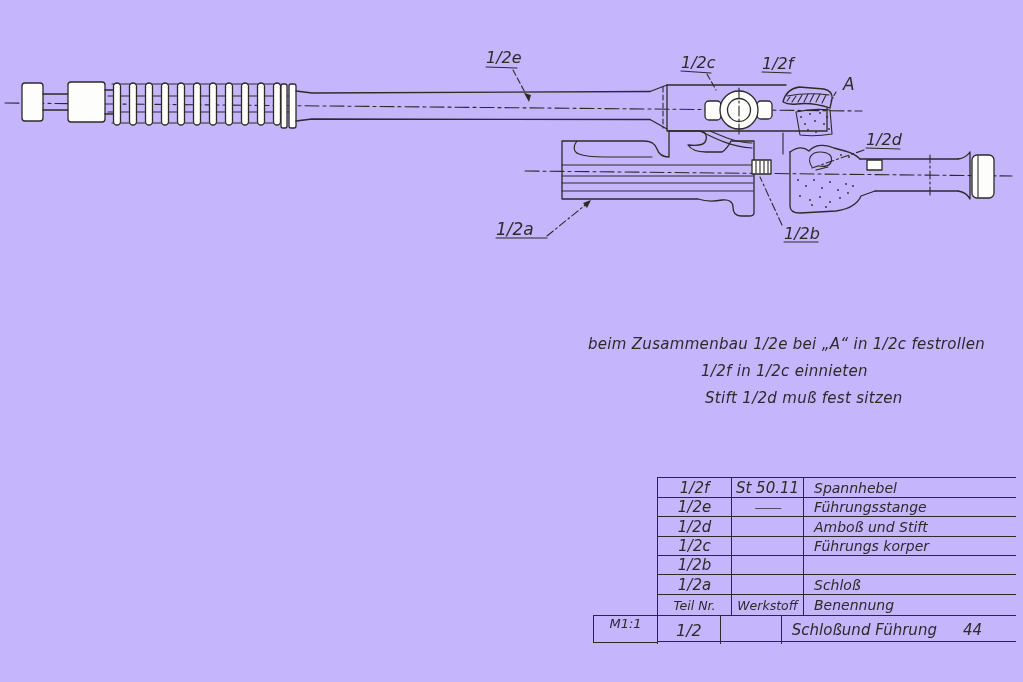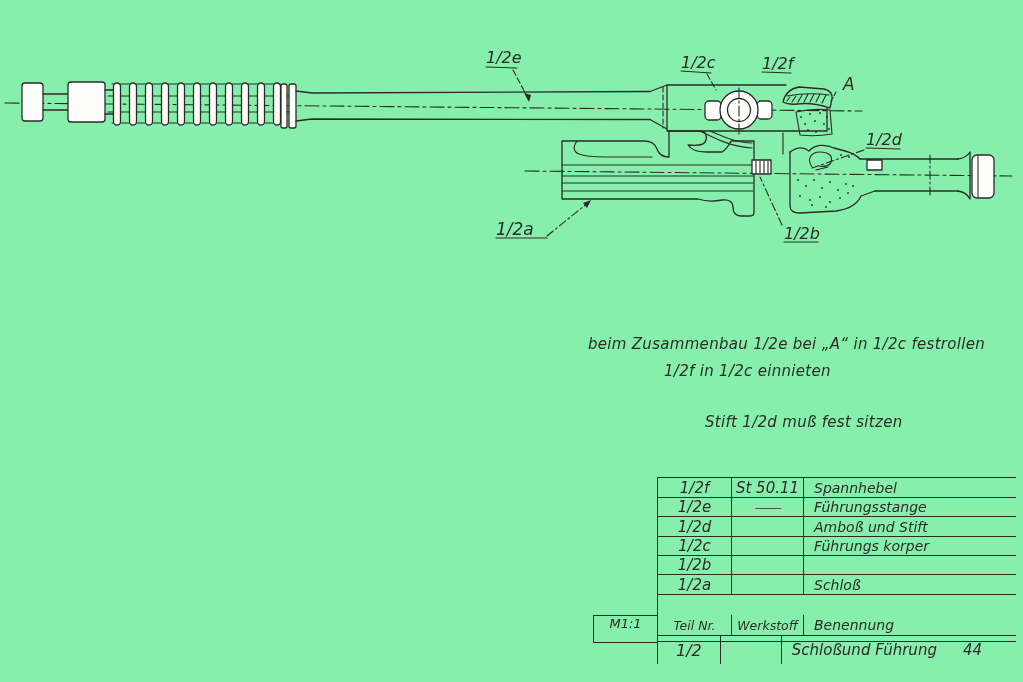--- a/index.html
+++ b/index.html
@@ -1,16 +1,16 @@
 <!DOCTYPE html>
 <html><head>
 <meta charset="utf-8">
 <style>
   html,body{margin:0;padding:0;background:#e8e8e8;}
-  .canvas{position:relative;width:1023px;height:682px;background:#86efac;overflow:hidden;
+  .canvas{position:relative;width:1023px;height:682px;background:#c4b5fd;overflow:hidden;
           font-family:"DejaVu Sans",sans-serif;color:#2d2b28;}
   svg{position:absolute;left:0;top:0;}
   svg .ln{stroke:#2d2b28;stroke-width:1.3;fill:none;stroke-linecap:round;stroke-linejoin:round;}
   svg .thin{stroke-width:1.1;}
   svg .wfill{fill:#fdfdfc;}
   svg .dot{fill:#2d2b28;stroke:none;}
   svg .dlabel{font-family:"DejaVu Sans",sans-serif;font-style:italic;font-size:16px;fill:#2d2b28;}
   svg .dlabel.big{font-size:17px;}
   .note{position:absolute;font-style:italic;font-size:15px;letter-spacing:.3px;white-space:nowrap;}
   .ptable{position:absolute;left:657px;top:477px;width:359px;
@@ -180,22 +180,22 @@
       <path class="dot" d="M591,200 L583,203 L587,208 Z"></path>
     </g>
     <g>
       <text class="dlabel" x="784" y="239">1/2b</text>
       <path class="ln thin" d="M784,242 L818,242"></path>
       <path class="ln thin" d="M782,225 L760,177" stroke-dasharray="8 3 2 3"></path>
     </g>
   </svg>
 
   <div class="note" style="left:588px;top:335px;">beim Zusammenbau 1/2e bei „A“ in 1/2c festrollen</div>
-  <div class="note" style="left:664px;top:362px;">1/2f in 1/2c einnieten</div>
-  <div class="note" style="left:705px;top:389px;margin-top:24px;">Stift 1/2d muß fest sitzen</div>
+  <div class="note" style="left:701px;top:362px;">1/2f in 1/2c einnieten</div>
+  <div class="note" style="left:705px;top:389px;">Stift 1/2d muß fest sitzen</div>
 
   <div class="ptable">
     <div class="prow" style="height:20px;">
       <div class="cell c1">1/2f</div>
       <div class="cell c2">St 50.11</div>
       <div class="cell c3">Spannhebel</div>
     </div>
     <div class="prow" style="height:19px;">
       <div class="cell c1">1/2e</div>
       <div class="cell c2 dashmark">———</div>
@@ -213,21 +213,21 @@
     </div>
     <div class="prow" style="height:19px;">
       <div class="cell c1">1/2b</div>
       <div class="cell c2"></div>
     </div>
     <div class="prow" style="height:20px;">
       <div class="cell c1">1/2a</div>
       <div class="cell c2"></div>
       <div class="cell c3">Schloß</div>
     </div>
-    <div class="prow hdr" style="height:21px;margin-top:20px;">
+    <div class="prow hdr" style="height:21px;">
       <div class="cell c1">Teil Nr.</div>
       <div class="cell c2">Werkstoff</div>
       <div class="cell c3">Benennung</div>
     </div>
     <div class="prow trow" style="height:28px;border-bottom:none;">
       <div class="cell c1">1/2</div>
       <div class="cell c2"></div>
       <div class="cell c3">
         <span>Schloßund Führung</span>
         <span>44</span>

